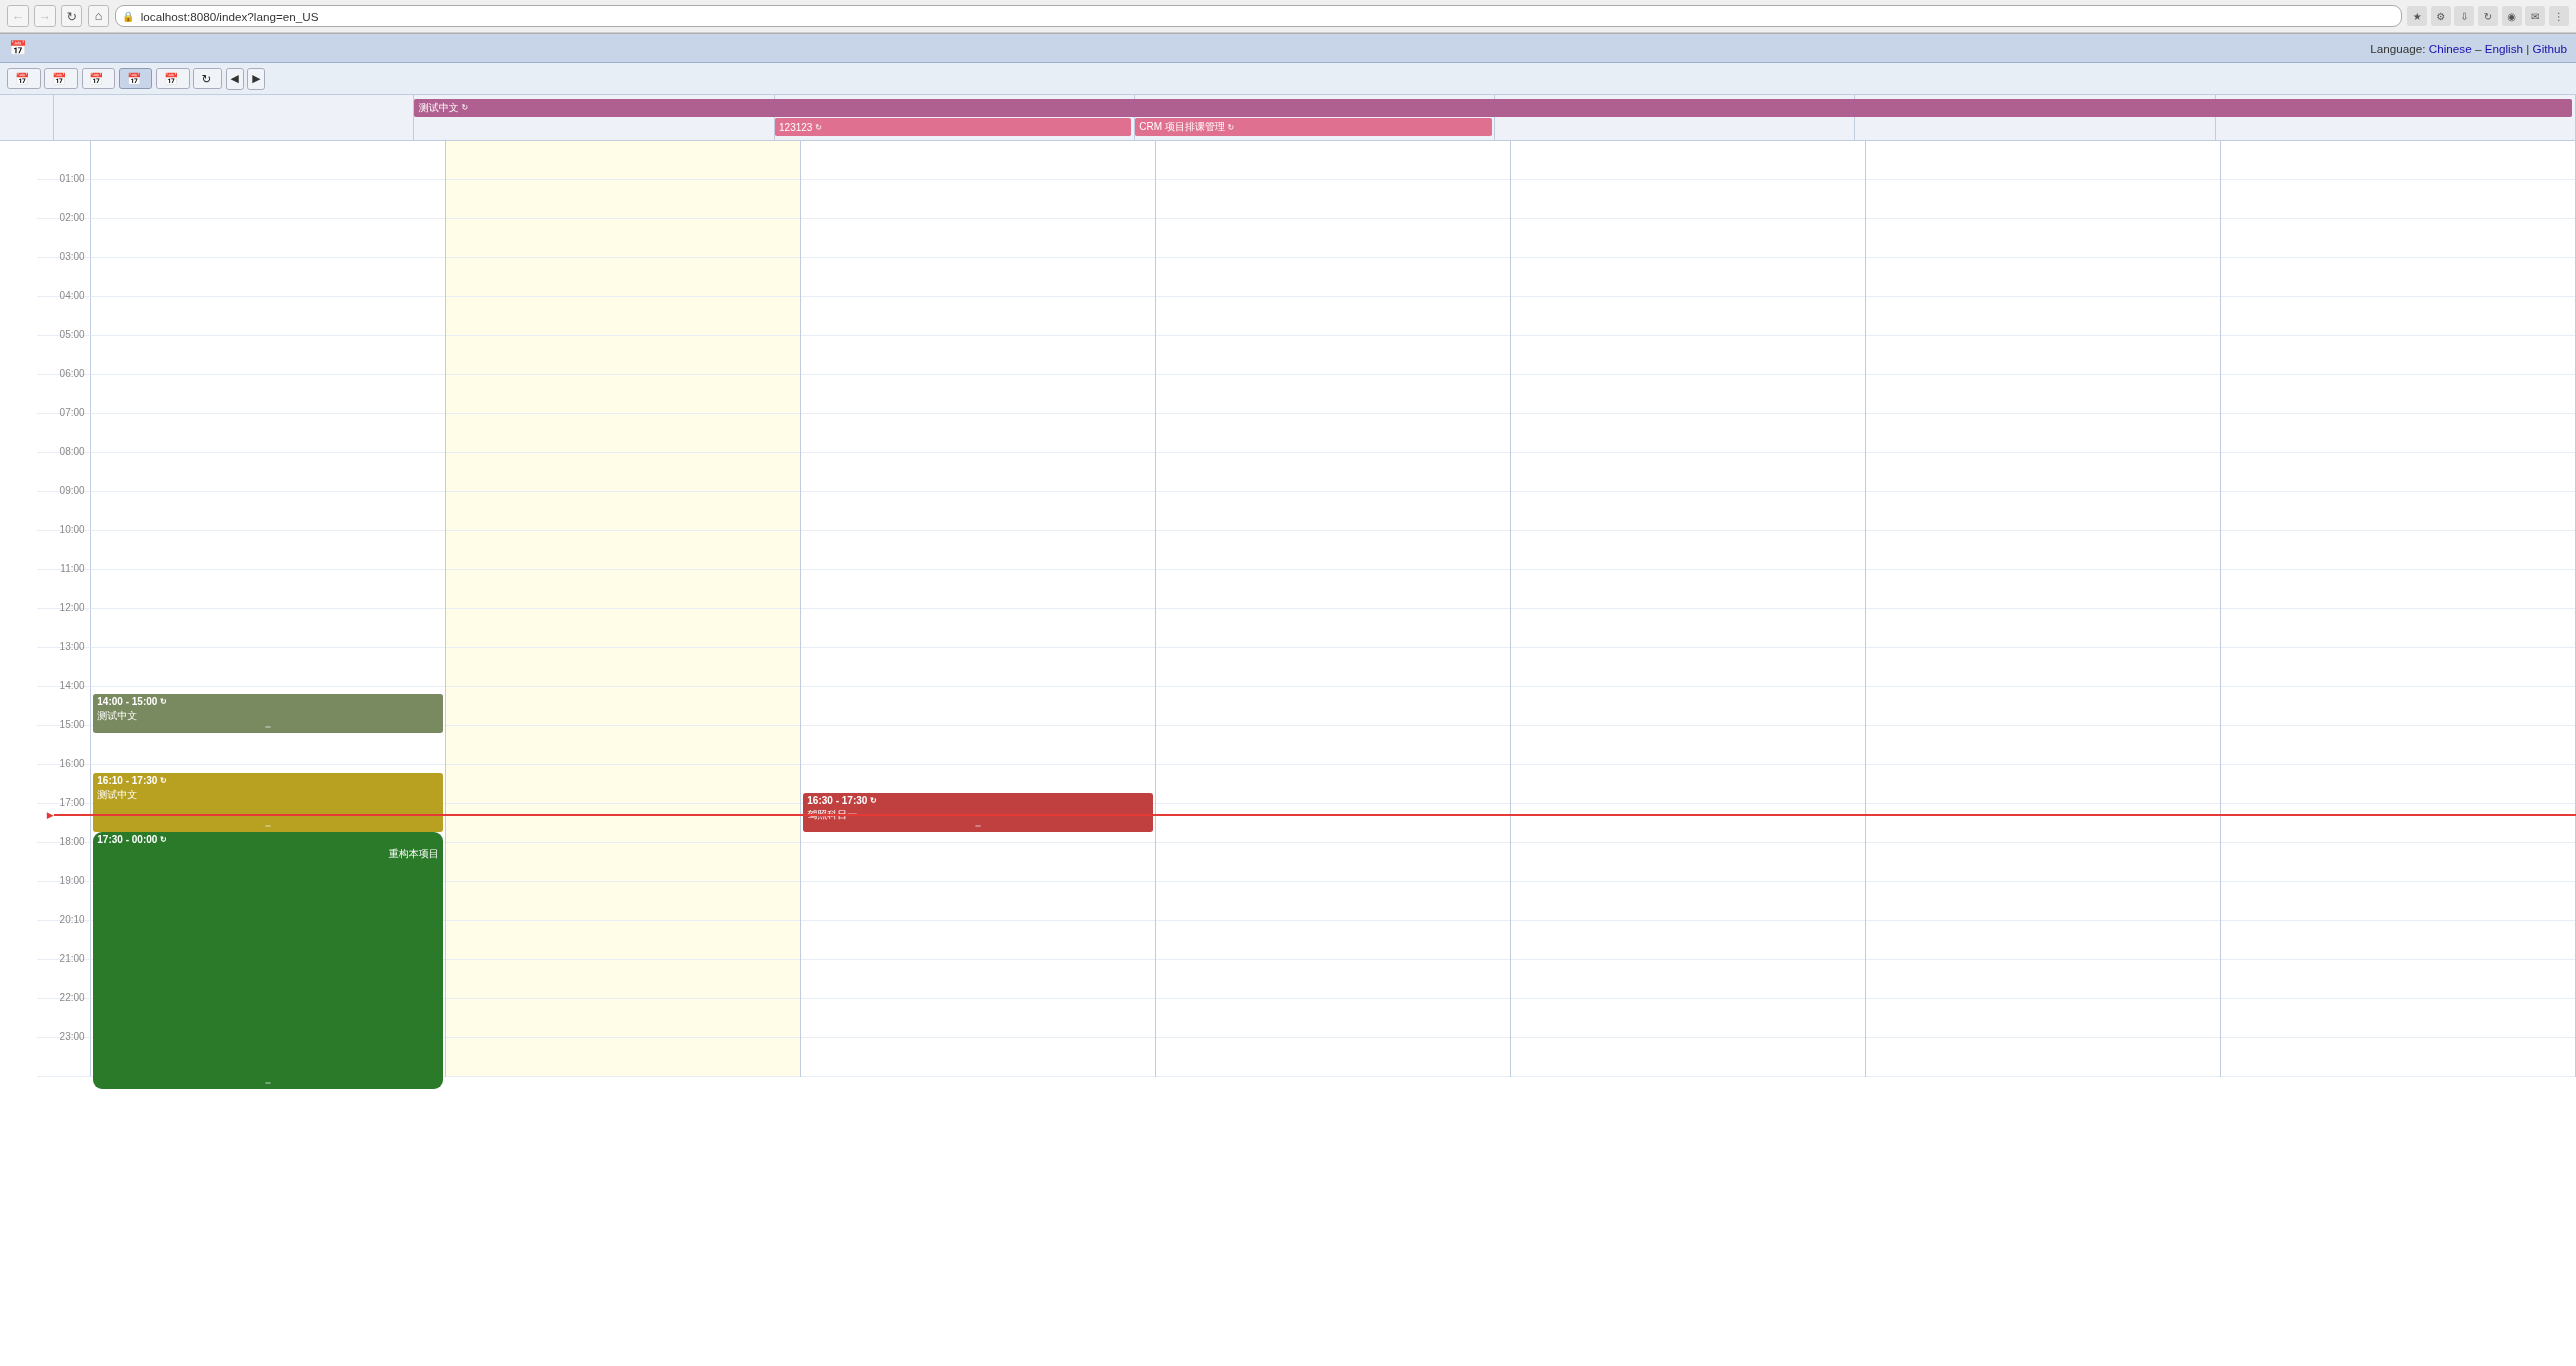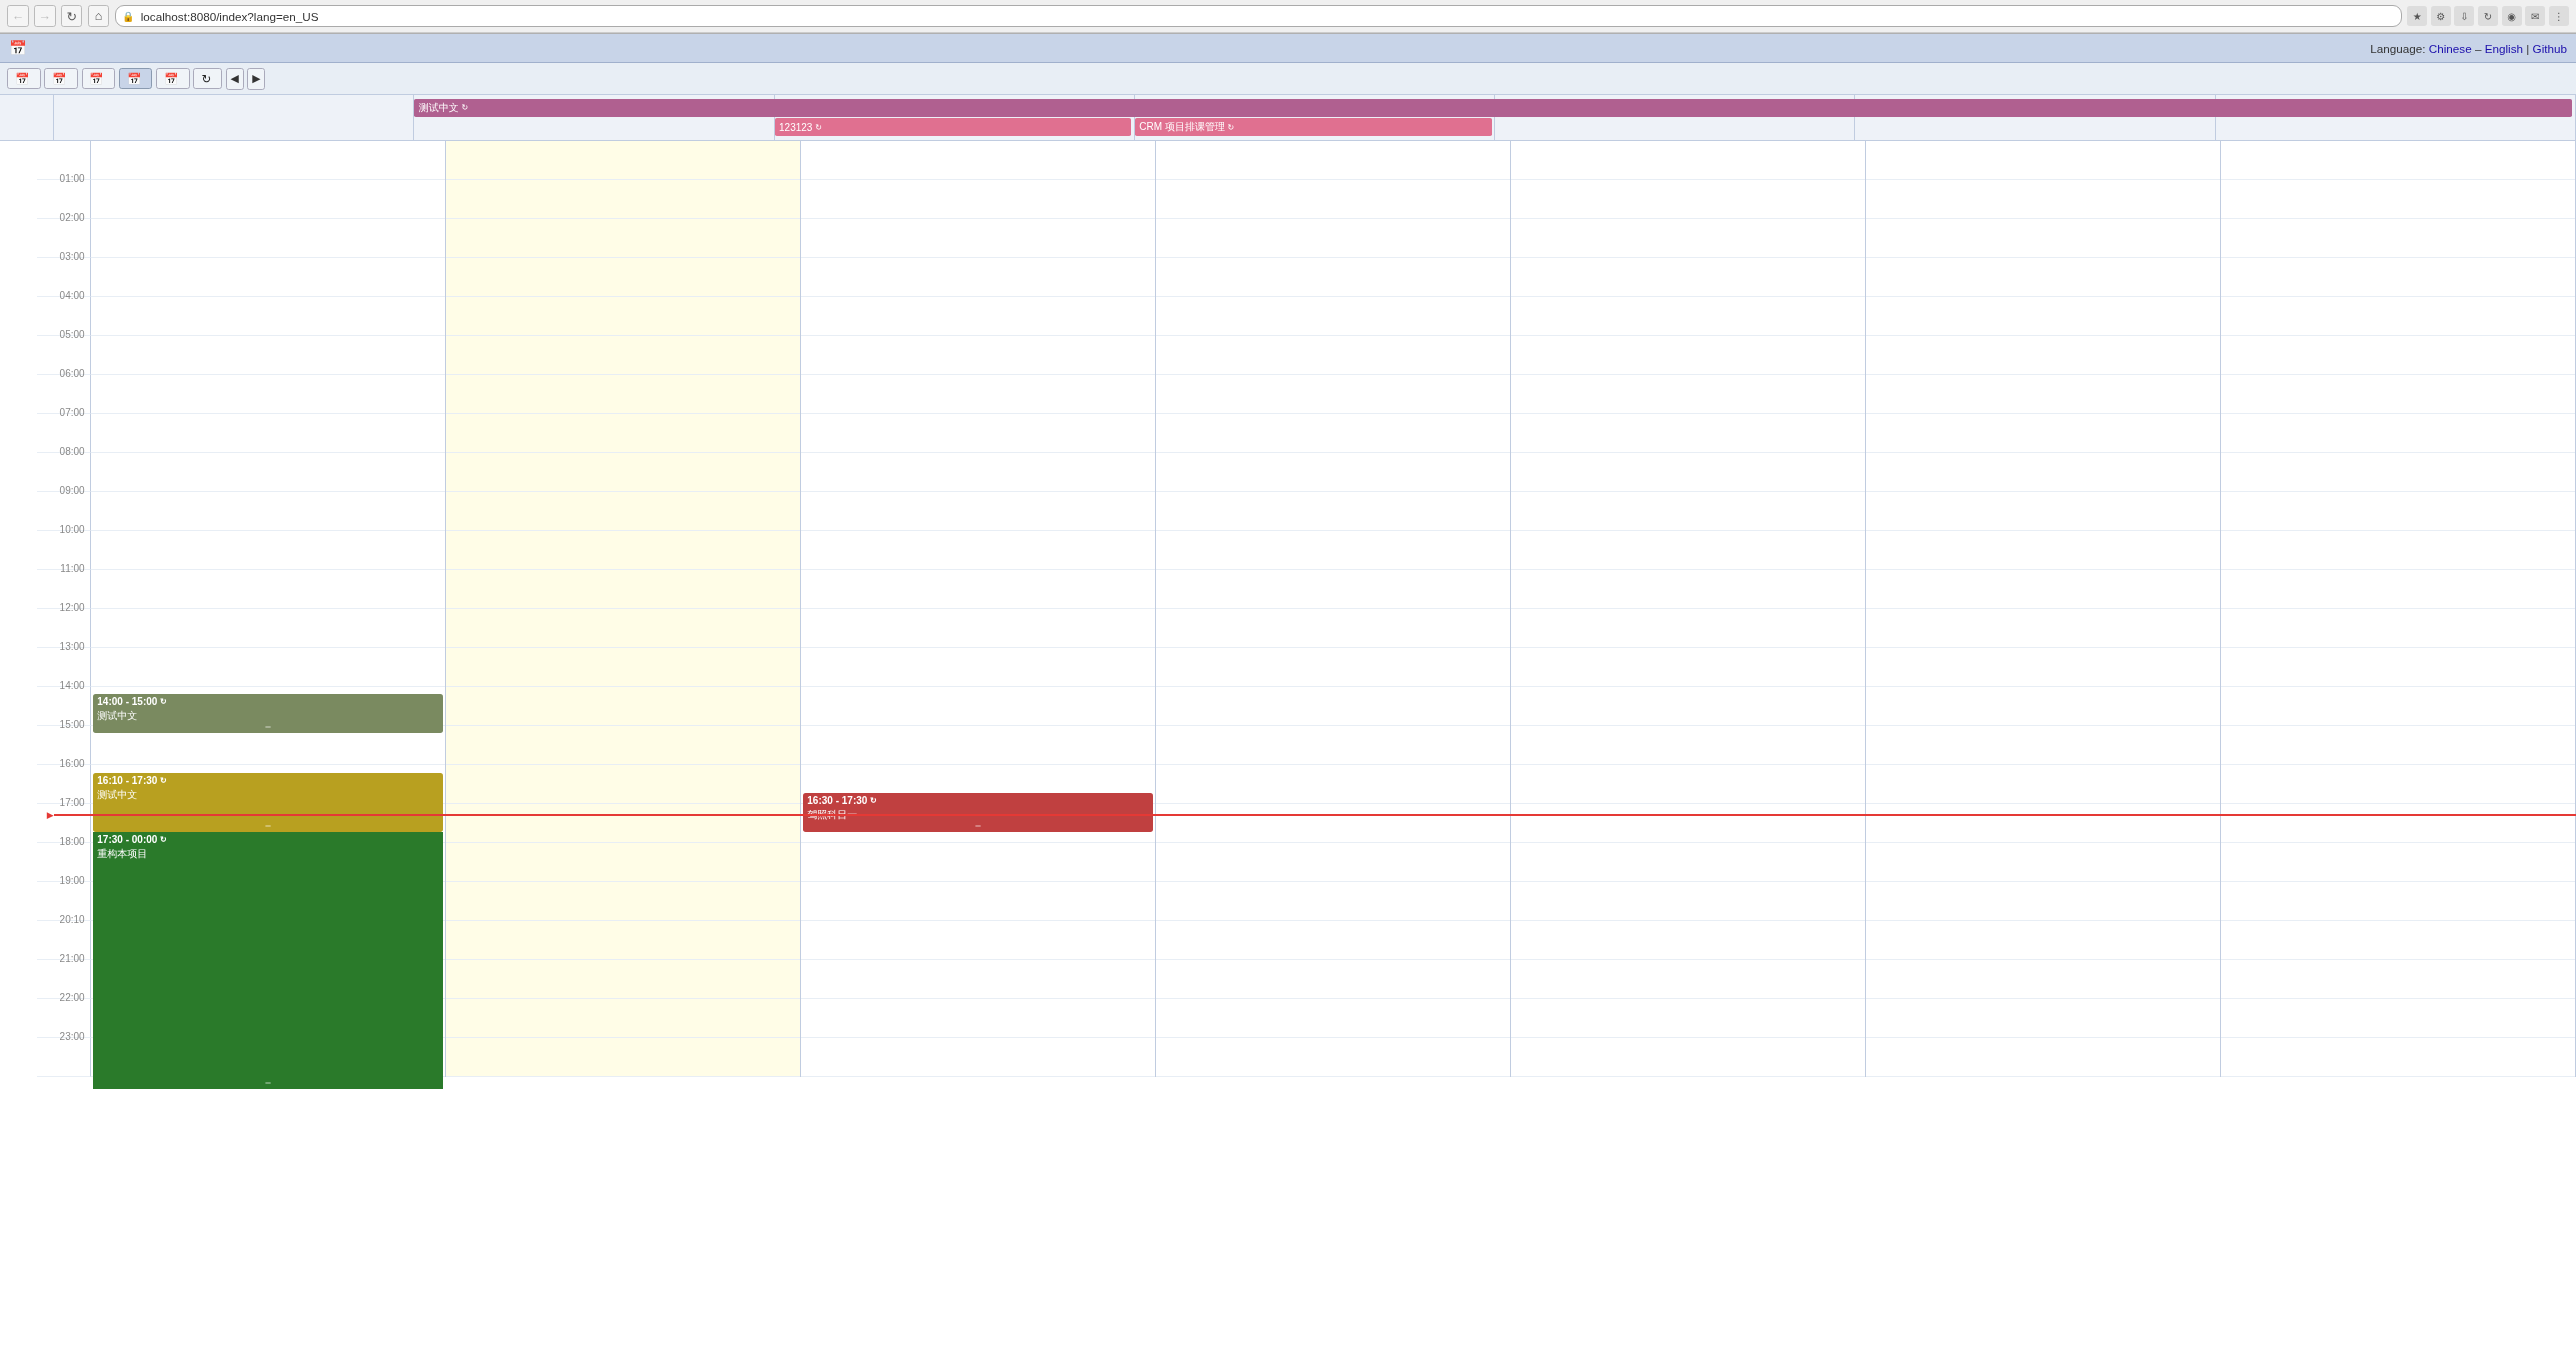--- a/index.html
+++ b/index.html
@@ -325,26 +325,26 @@
             <div style="position: absolute; bottom: 1.8px; left: 0px; right: 0px; text-align: center; font-size: 7.2px; color: rgba(255, 255, 255, 0.6);">═</div>
           </div>
           <div class="event-container" style="top: 632px; height: 59px; background: rgb(184, 160, 32); position: absolute; left: 1.8px; right: 1.8px; border-radius: 2.7px; padding: 1.8px 4.5px; overflow: hidden; cursor: pointer; z-index: 5; color: rgb(255, 255, 255); font-size: 10px;">
             <div style="display: flex; align-items: center; gap: 2.7px; font-weight: bold;">
               <span>16:10 - 17:30</span>
               <span style="font-size: 8px;">↻</span>
             </div>
             <div style="margin-top: 1.8px;">测试中文</div>
             <div style="position: absolute; bottom: 1.8px; left: 0px; right: 0px; text-align: center; font-size: 7.2px; color: rgba(255, 255, 255, 0.6);">═</div>
           </div>
-          <div class="event-container" style="top: 691px; height: 257px; background: rgb(42, 122, 42); position: absolute; left: 1.8px; right: 1.8px; border-radius: 0; padding: 1.8px 4.5px; overflow: hidden; cursor: pointer; z-index: 5; color: rgb(255, 255, 255); font-size: 10px;">
+          <div class="event-container" style="top: 691px; height: 257px; background: rgb(42, 122, 42); position: absolute; left: 1.8px; right: 1.8px; border-radius: 9px; padding: 1.8px 4.5px; overflow: hidden; cursor: pointer; z-index: 5; color: rgb(255, 255, 255); font-size: 10px;">
             <div style="display: flex; align-items: center; gap: 2.7px; font-weight: bold;">
               <span>17:30 - 00:00</span>
               <span style="font-size: 8px;">↻</span>
             </div>
-            <div style="margin-top: 1.8px;">重构本项目</div>
+            <div style="margin-top: 1.8px; text-align: right;">重构本项目</div>
             <div style="position: absolute; bottom: 1.8px; left: 0px; right: 0px; text-align: center; font-size: 7.2px; color: rgba(255, 255, 255, 0.6);">═</div>
           </div>
         </div>
       <div class="day-col today" id="day-col-1">
           <div class="hour-cell" style="height: 39px; border-bottom: 0.9px solid rgb(232, 238, 245);"></div>
           <div class="hour-cell" style="height: 39px; border-bottom: 0.9px solid rgb(232, 238, 245);"></div>
           <div class="hour-cell" style="height: 39px; border-bottom: 0.9px solid rgb(232, 238, 245);"></div>
           <div class="hour-cell" style="height: 39px; border-bottom: 0.9px solid rgb(232, 238, 245);"></div>
           <div class="hour-cell" style="height: 39px; border-bottom: 0.9px solid rgb(232, 238, 245);"></div>
           <div class="hour-cell" style="height: 39px; border-bottom: 0.9px solid rgb(232, 238, 245);"></div>

